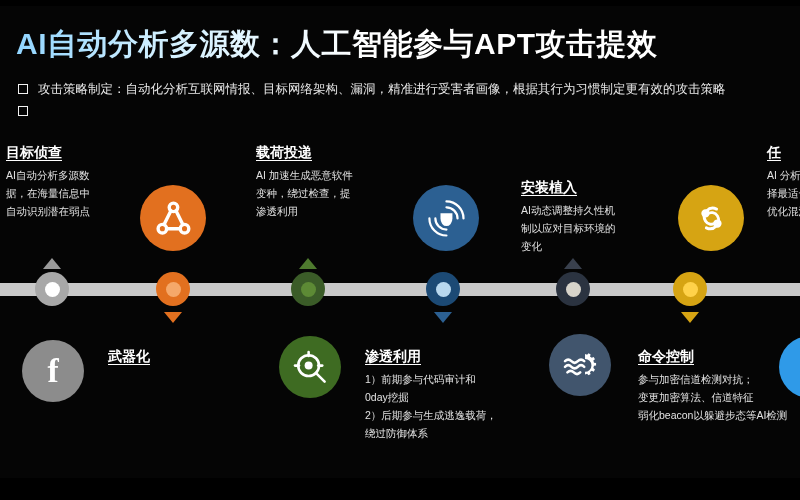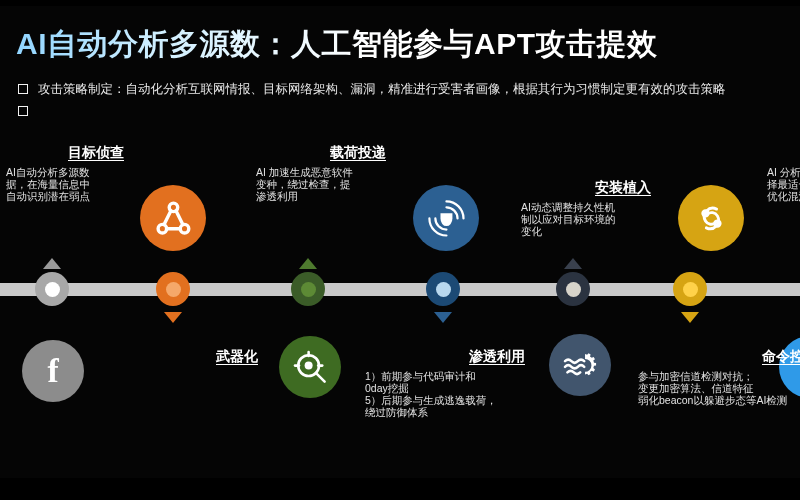--- a/index.html
+++ b/index.html
@@ -95,25 +95,25 @@
     font-size:14px;
     font-weight:bold;
     color:#ffffff;
     text-decoration:underline;
     text-underline-offset:3px;
     white-space:nowrap;
   }
   .tbox p{
     margin:0;
     font-size:10.5px;
-    line-height:12px;
+    line-height:18px;
     color:#e2e2e2;
     white-space:pre-line;
   }
-  .tbox.center h3{text-align:right;}
+  .tbox.center h3{text-align:left;}
   .letterbox{
     position:absolute;left:0;width:800px;background:#000;
   }
 </style>
 </head>
 <body>
 
 <div class="slide">
 
   <div class="title">AI自动分析多源数：人工智能参与APT攻击提效</div>
@@ -235,21 +235,21 @@
 择最适合
 优化混淆</p>
       </div>
       <div class="tbox center" style="left: 108px; top: 348px; width: 150px;">
         <h3>武器化</h3>
       </div>
       <div class="tbox center" style="left: 365px; top: 348px; width: 160px;">
         <h3>渗透利用</h3>
         <p>1）前期参与代码审计和
 0day挖掘
-5）后期参与生成逃逸载荷，
+2）后期参与生成逃逸载荷，
 绕过防御体系</p>
       </div>
       <div class="tbox center" style="left: 638px; top: 348px; width: 180px;">
         <h3>命令控制</h3>
         <p>参与加密信道检测对抗；
 变更加密算法、信道特征
 弱化beacon以躲避步态等AI检测</p>
       </div>
     </div>
 

